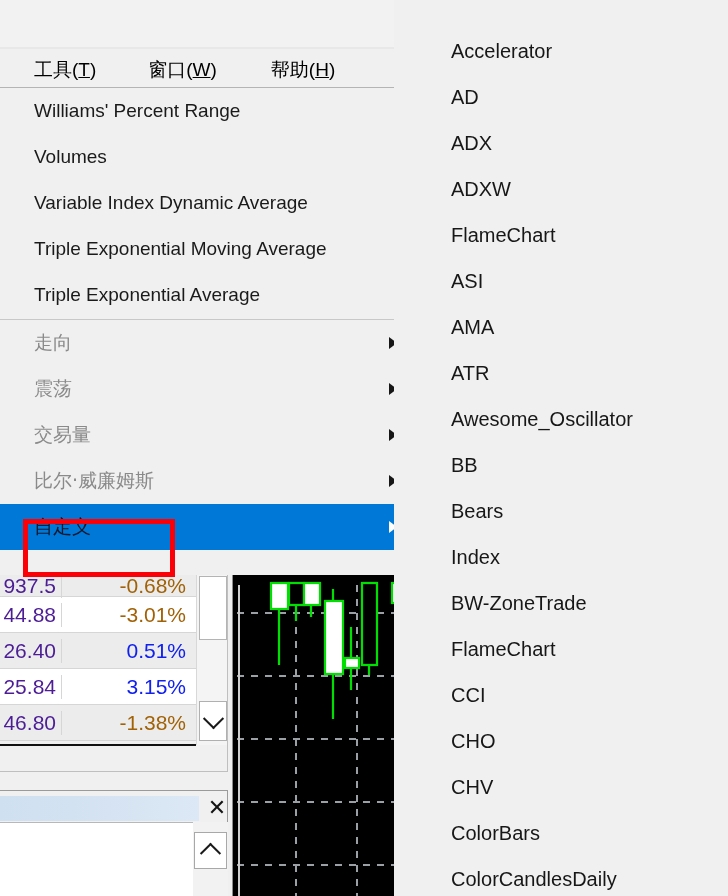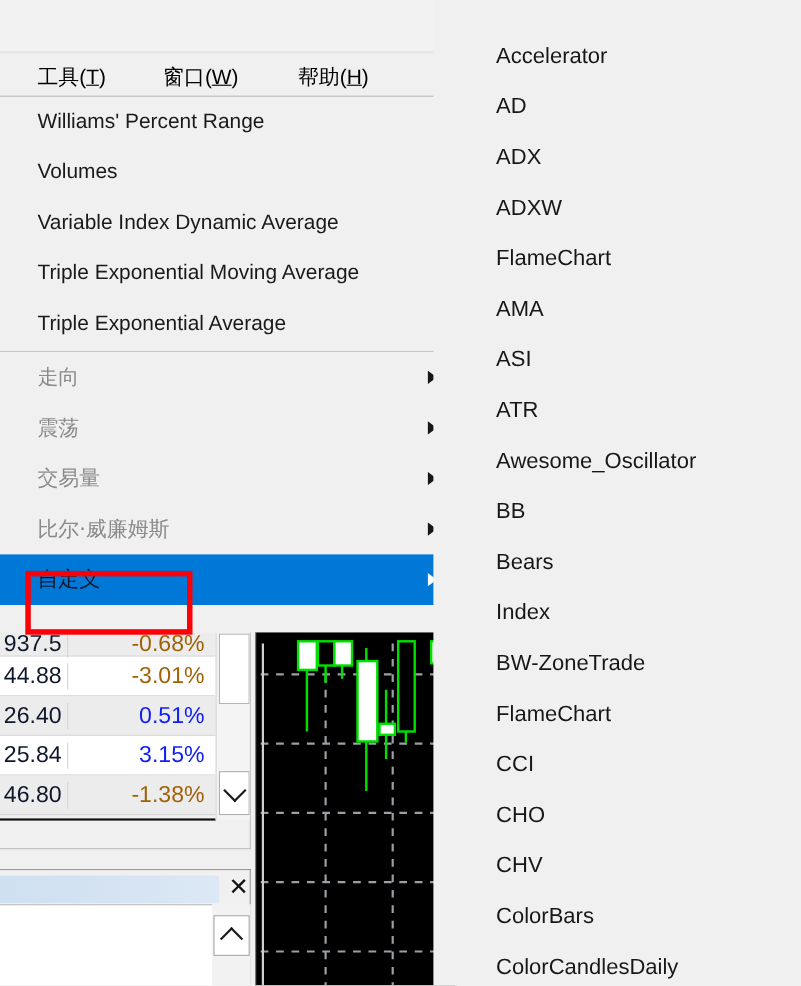--- a/index.html
+++ b/index.html
@@ -152,21 +152,21 @@
     border-bottom: 1px solid #d6d6d6;
     box-sizing: border-box;
     background: #ffffff;
   }
   .mw-row.alt { background: #ececec; }
   .mw-row.first { height: 22px; }
   .mw-price {
     width: 62px;
     text-align: right;
     font-size: 21px;
-    color: #0f172a;
+    color: #4c1d95;
     padding-right: 5px;
     border-right: 1px solid #d6d6d6;
     box-sizing: border-box;
     overflow: hidden;
     white-space: nowrap;
   }
   .mw-chg {
     flex: 1;
     text-align: right;
     font-size: 21px;
@@ -494,24 +494,24 @@
       <div class="ind-item">
           <span>ADX</span>
         </div>
       <div class="ind-item">
           <span>ADXW</span>
         </div>
       <div class="ind-item">
           <span>FlameChart</span>
         </div>
       <div class="ind-item">
+          <span>ASI</span>
+        </div>
+      <div class="ind-item">
           <span>AMA</span>
-        </div>
-      <div class="ind-item">
-          <span>ASI</span>
         </div>
       <div class="ind-item">
           <span>ATR</span>
         </div>
       <div class="ind-item">
           <span>Awesome_Oscillator</span>
         </div>
       <div class="ind-item">
           <span>BB</span>
         </div>

